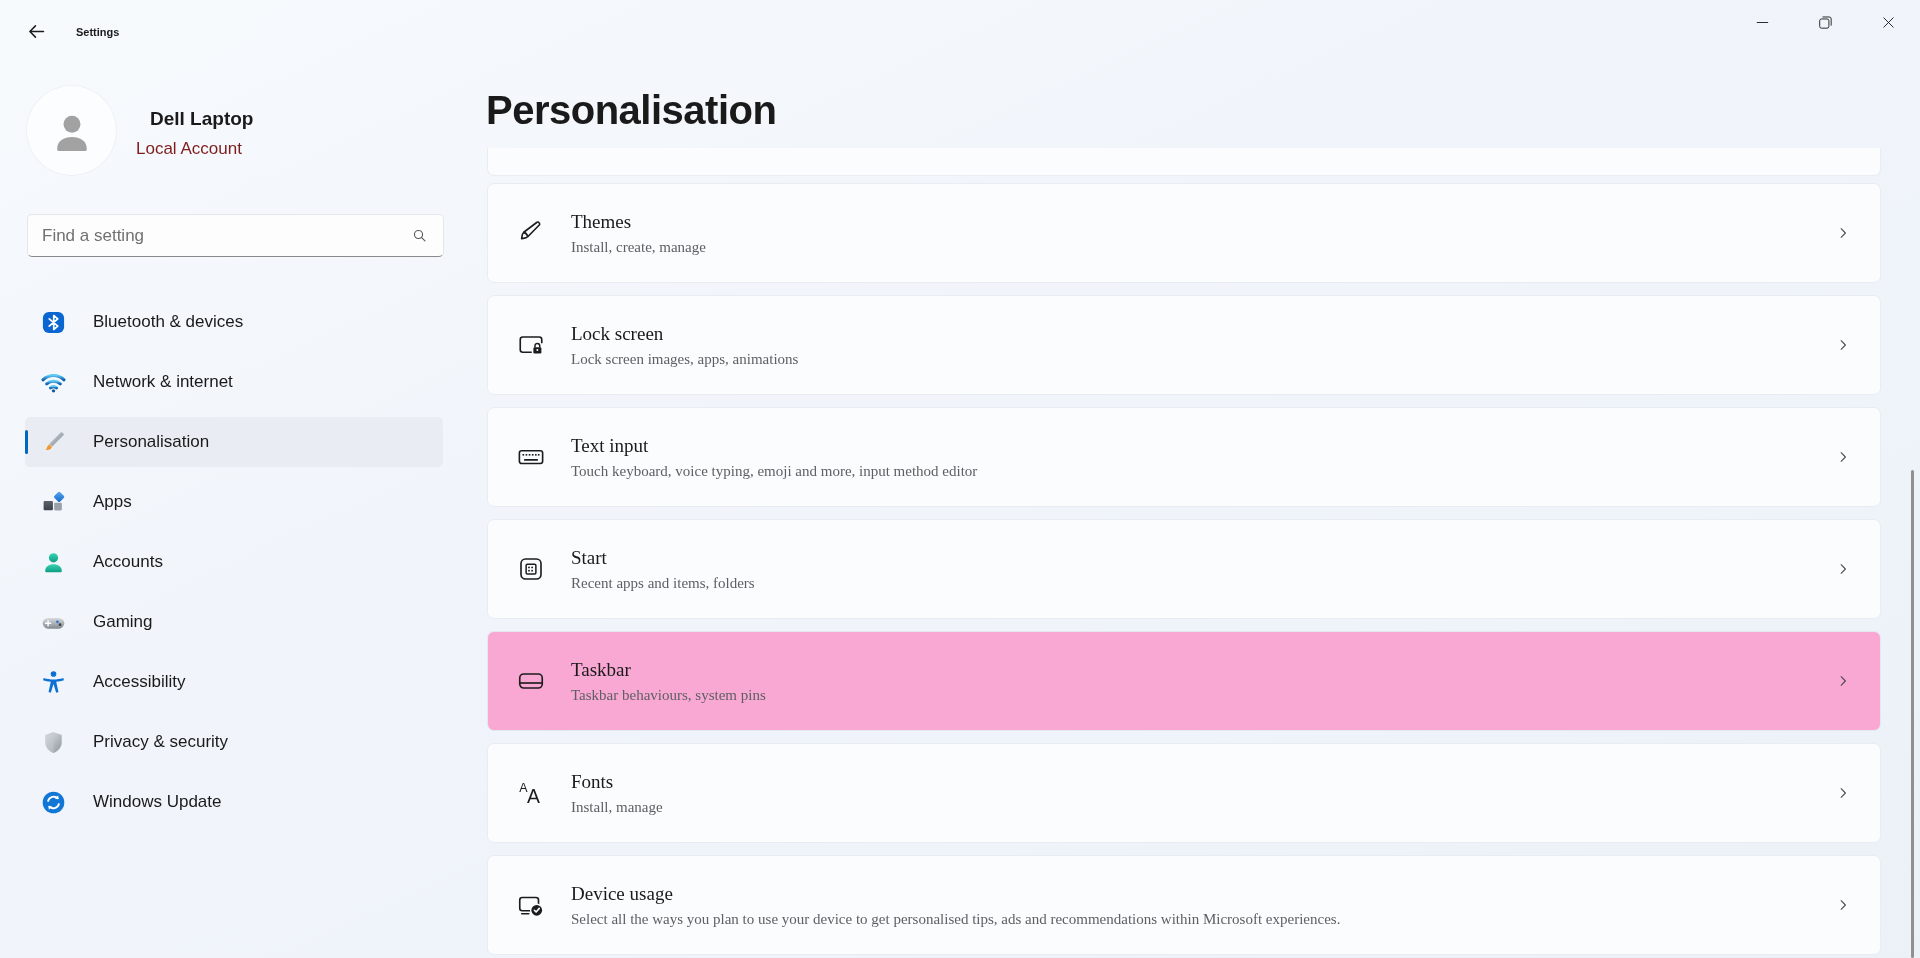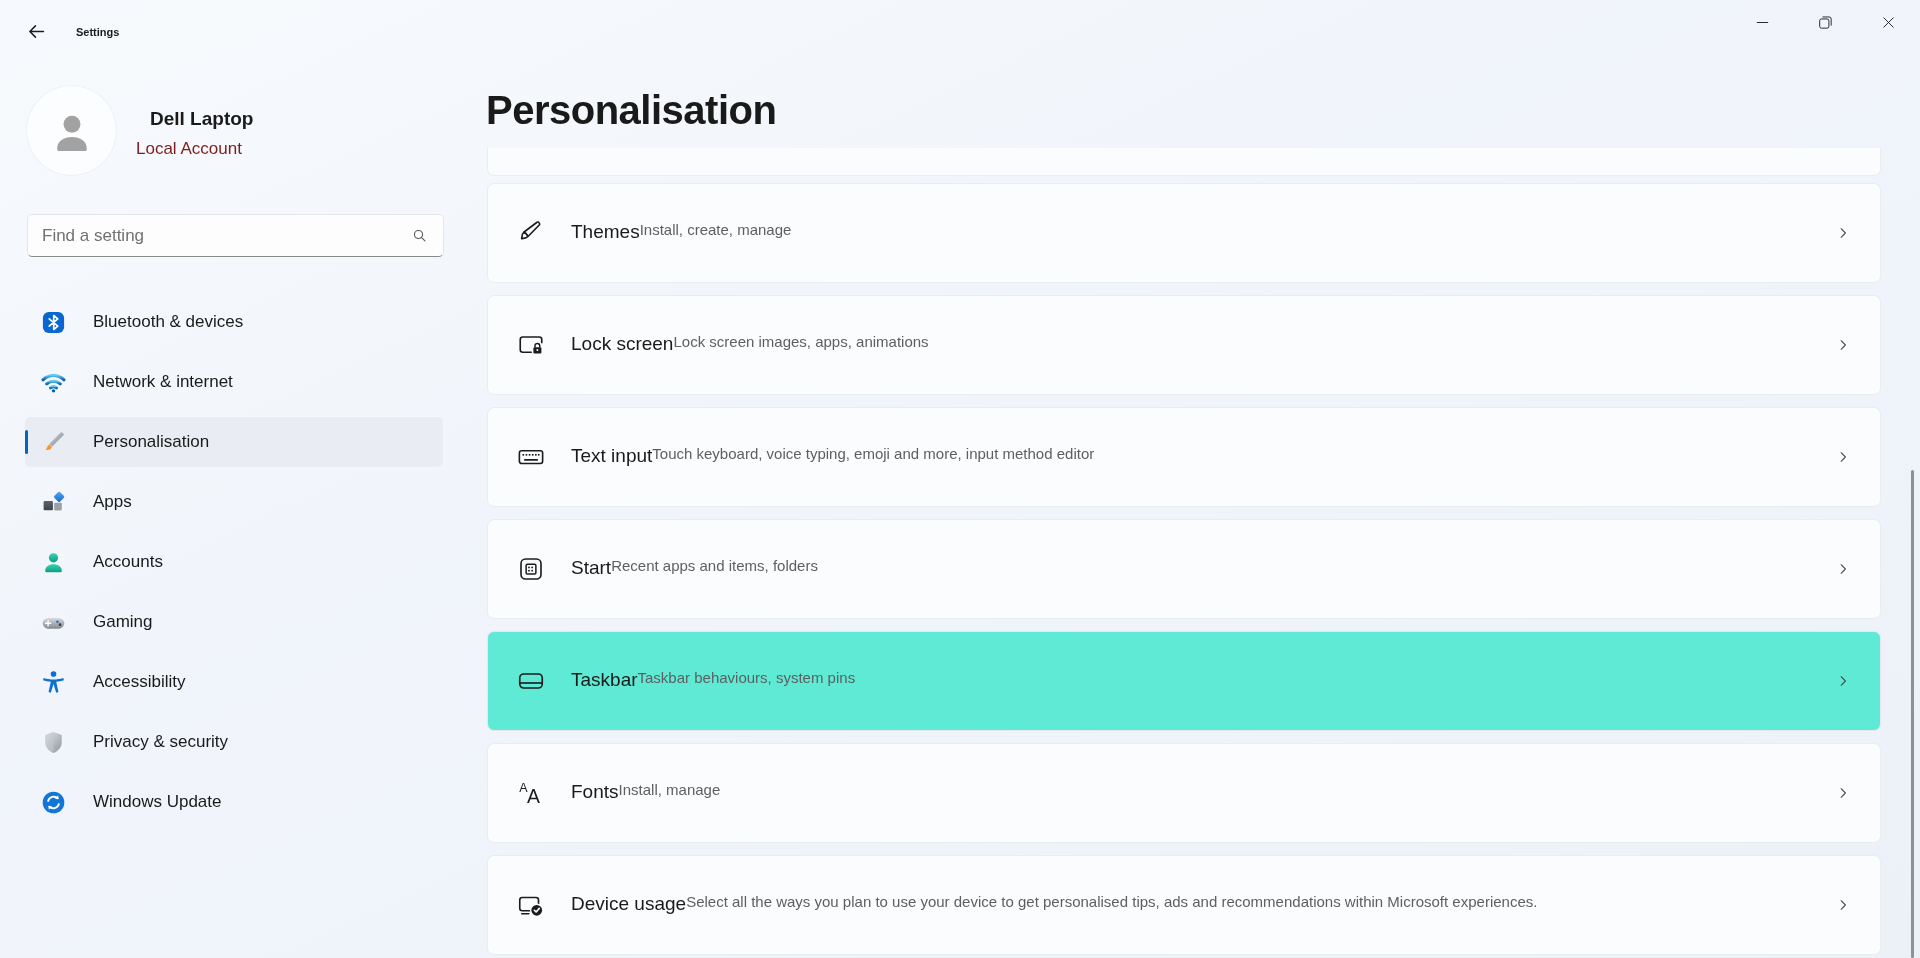--- a/index.html
+++ b/index.html
@@ -43,23 +43,23 @@
   .nav-label { font-size:17px; }
 
   
   .page-title { position:absolute; left:486px; top:88px; font-size:40px; font-weight:bold; letter-spacing:-0.5px; }
 
   .cards { position:absolute; left:487px; top:148px; width:1394px; }
   .card-sliver { height:28px; background:#fbfcfe; border:1px solid #e9ecf1; border-top:none;
     border-radius:0 0 7px 7px; margin-bottom:7px; }
   .card { position:relative; height:100px; background:#fbfcfe; border:1px solid #e9ecf1; border-radius:7px;
     margin-bottom:12px; display:flex; align-items:center; padding:0 70px 0 28px; cursor:pointer; }
-  .card.hover { background:#5eead4; border-color:#e5e8ee; }
+  .card.hover { background:#f9a8d4; border-color:#e5e8ee; }
   .card-icon { width:30px; height:30px; margin-right:25px; flex:none; }
-  .card-text { display:flex; flex-direction:row; }
+  .card-text { display:flex; flex-direction:column;font-family:Liberation Serif, serif; }
   .card-title { font-size:19px; line-height:24px; margin-bottom:3px; }
   .card-sub { font-size:15px; line-height:20px; color:#5e5f62; }
   .card-chevron { position:absolute; right:29px; top:50%; transform:translateY(-50%); width:16px; height:16px; }
 
   .scroll-thumb { position:absolute; left:1911px; top:470px; width:3px; height:488px;
     background:#909090; border-radius:2px; cursor:pointer; }
 </style>
 </head>
 <body>
 

